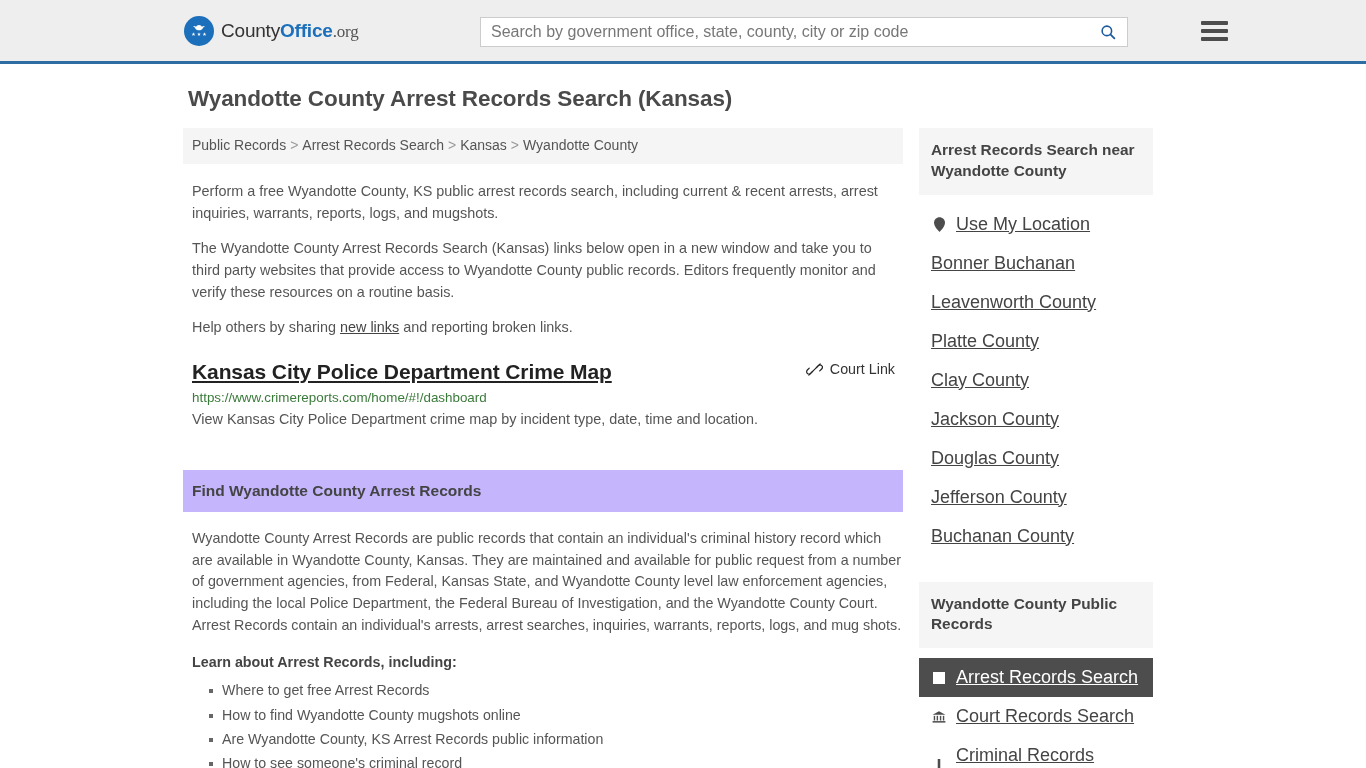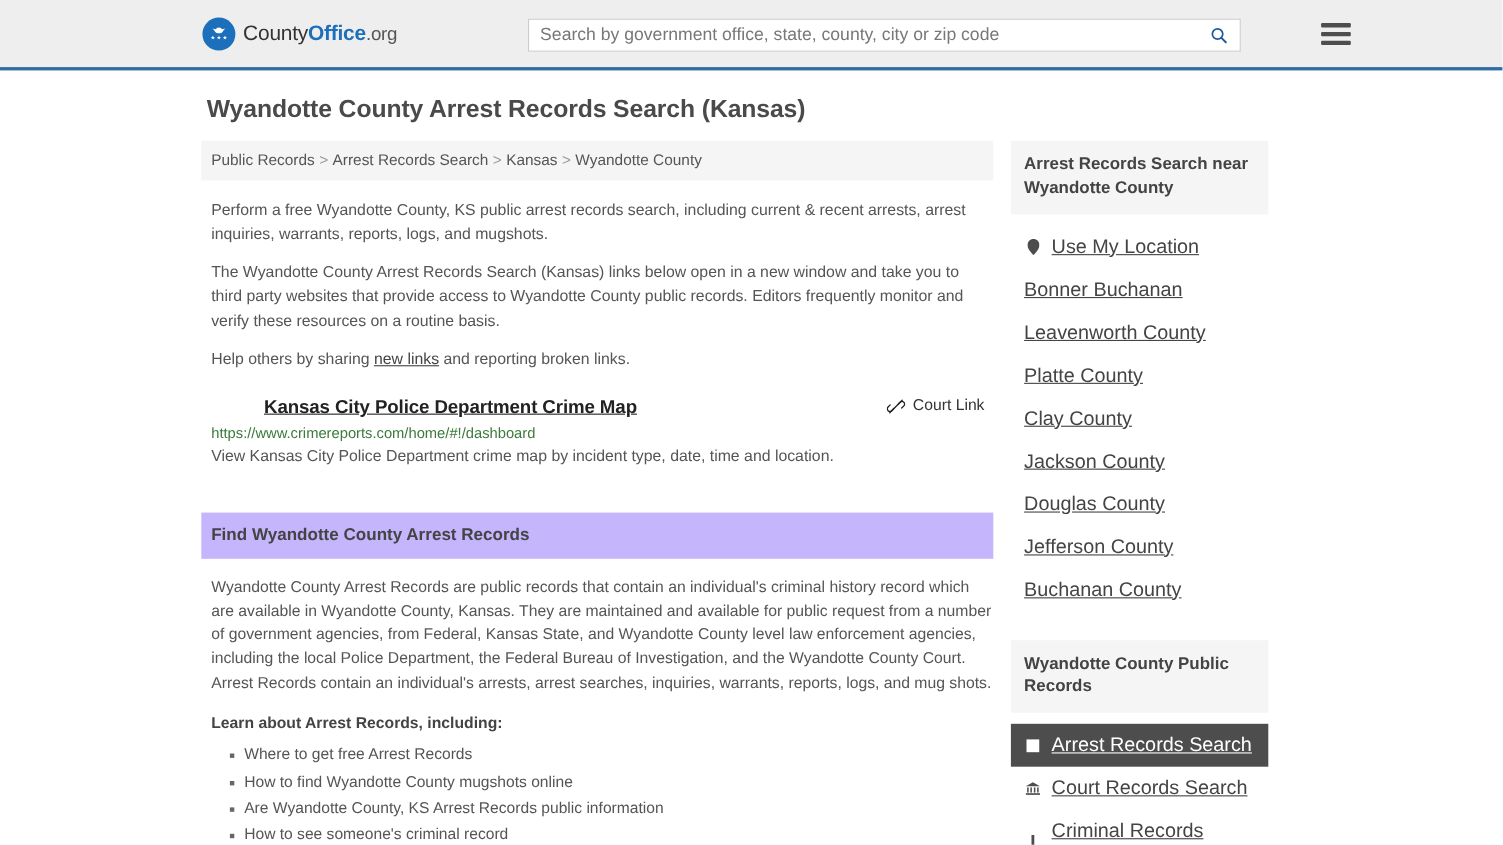--- a/index.html
+++ b/index.html
@@ -47,21 +47,21 @@
     justify-content: center;
     flex: none;
   }
   .brand-text {
     font-size: 19px;
     letter-spacing: -0.2px;
     color: #333333;
     white-space: nowrap;
   }
   .brand-text .bold { font-weight: bold; color: #1c6fba; }
-  .brand-text .dot-org { color: #555555; font-size: 17px; }
+  .brand-text .dot-org { color: #555555; font-size: 17px; font-family: Liberation Serif, serif; }
 
   .search-wrap {
     position: absolute;
     left: 297px;
     top: 17px;
     width: 648px;
     height: 30px;
     background: #ffffff;
     border: 1px solid #cccccc;
     display: flex;
@@ -161,25 +161,24 @@
   .result {
     margin: 22px 0 0 9px;
     position: relative;
   }
   .result-head {
     display: flex;
     align-items: flex-start;
     justify-content: space-between;
   }
   .result-title {
-    font-size: 17px;
+    font-size: 21px;
     font-weight: bold;
     color: #222222;
     letter-spacing: -0.1px;
-    margin-left: 48px;
   }
   .report-link {
     display: flex;
     align-items: center;
     gap: 7px;
     font-size: 14.3px;
     color: #333333;
     white-space: nowrap;
     margin-right: 8px;
     margin-top: 1px;

